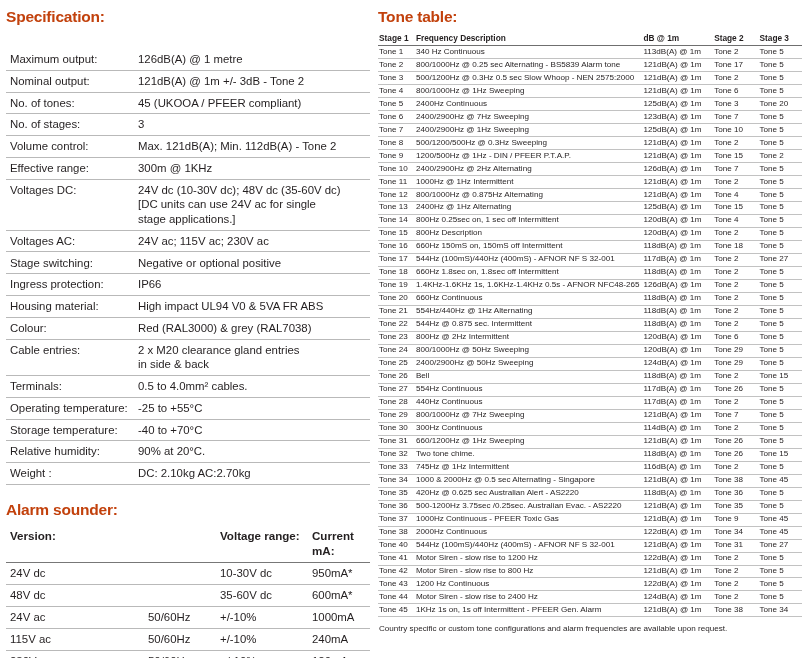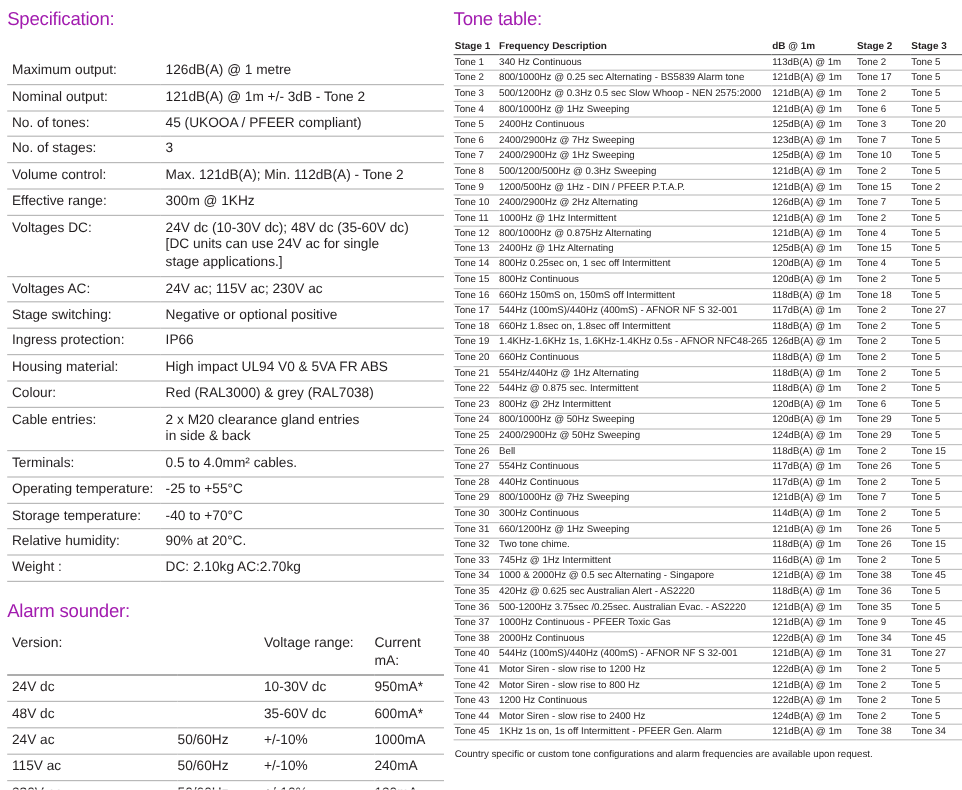--- a/index.html
+++ b/index.html
@@ -30,24 +30,24 @@
     padding-right: 8px;
     box-sizing: border-box;
   }
   .right-col {
     width: 424px;
     flex: 0 0 424px;
     box-sizing: border-box;
   }
   h2.section-title {
     font-size: 15.5px;
-    font-weight: normal;
+    font-weight: bold;
     margin: 2px 0 7px 0;
     letter-spacing: -0.2px;
-    color: #a21caf;
+    color: #c2410c;
   }
   table.spec {
     width: 100%;
     border-collapse: collapse;
     font-size: 11.4px;
     margin-top: 23px;
   }
   table.spec td {
     padding: 3.1px 0 3.1px 0;
     vertical-align: top;
@@ -71,21 +71,21 @@
     font-size: 11.4px;
   }
   table.alarm td, table.alarm th {
     padding: 3.4px 0 3.4px 0;
     text-align: left;
     border-bottom: 1px solid #b9b9b9;
     vertical-align: top;
     line-height: 1.25;
   }
   table.alarm th {
-    font-weight: normal;
+    font-weight: bold;
     font-size: 11.6px;
     border-bottom: 1px solid #777;
   }
   table.alarm .c1 { width: 138px; padding-left: 4px; }
   table.alarm .c2 { width: 72px; }
   table.alarm .c3 { width: 92px; }
   table.alarm .c4 { width: auto; }
   table.alarm td.note {
     border-bottom: 1px solid #b9b9b9;
     padding-left: 4px;
@@ -371,21 +371,21 @@
           </tr>
           <tr>
             <td class="col-stage1">Tone 14</td>
             <td class="col-desc">800Hz 0.25sec on, 1 sec off Intermittent</td>
             <td class="col-db">120dB(A) @ 1m</td>
             <td class="col-s2">Tone 4</td>
             <td class="col-s3">Tone 5</td>
           </tr>
           <tr>
             <td class="col-stage1">Tone 15</td>
-            <td class="col-desc">800Hz Continuous</td>
+            <td class="col-desc">800Hz Description</td>
             <td class="col-db">120dB(A) @ 1m</td>
             <td class="col-s2">Tone 2</td>
             <td class="col-s3">Tone 5</td>
           </tr>
           <tr>
             <td class="col-stage1">Tone 16</td>
             <td class="col-desc">660Hz 150mS on, 150mS off Intermittent</td>
             <td class="col-db">118dB(A) @ 1m</td>
             <td class="col-s2">Tone 18</td>
             <td class="col-s3">Tone 5</td>

